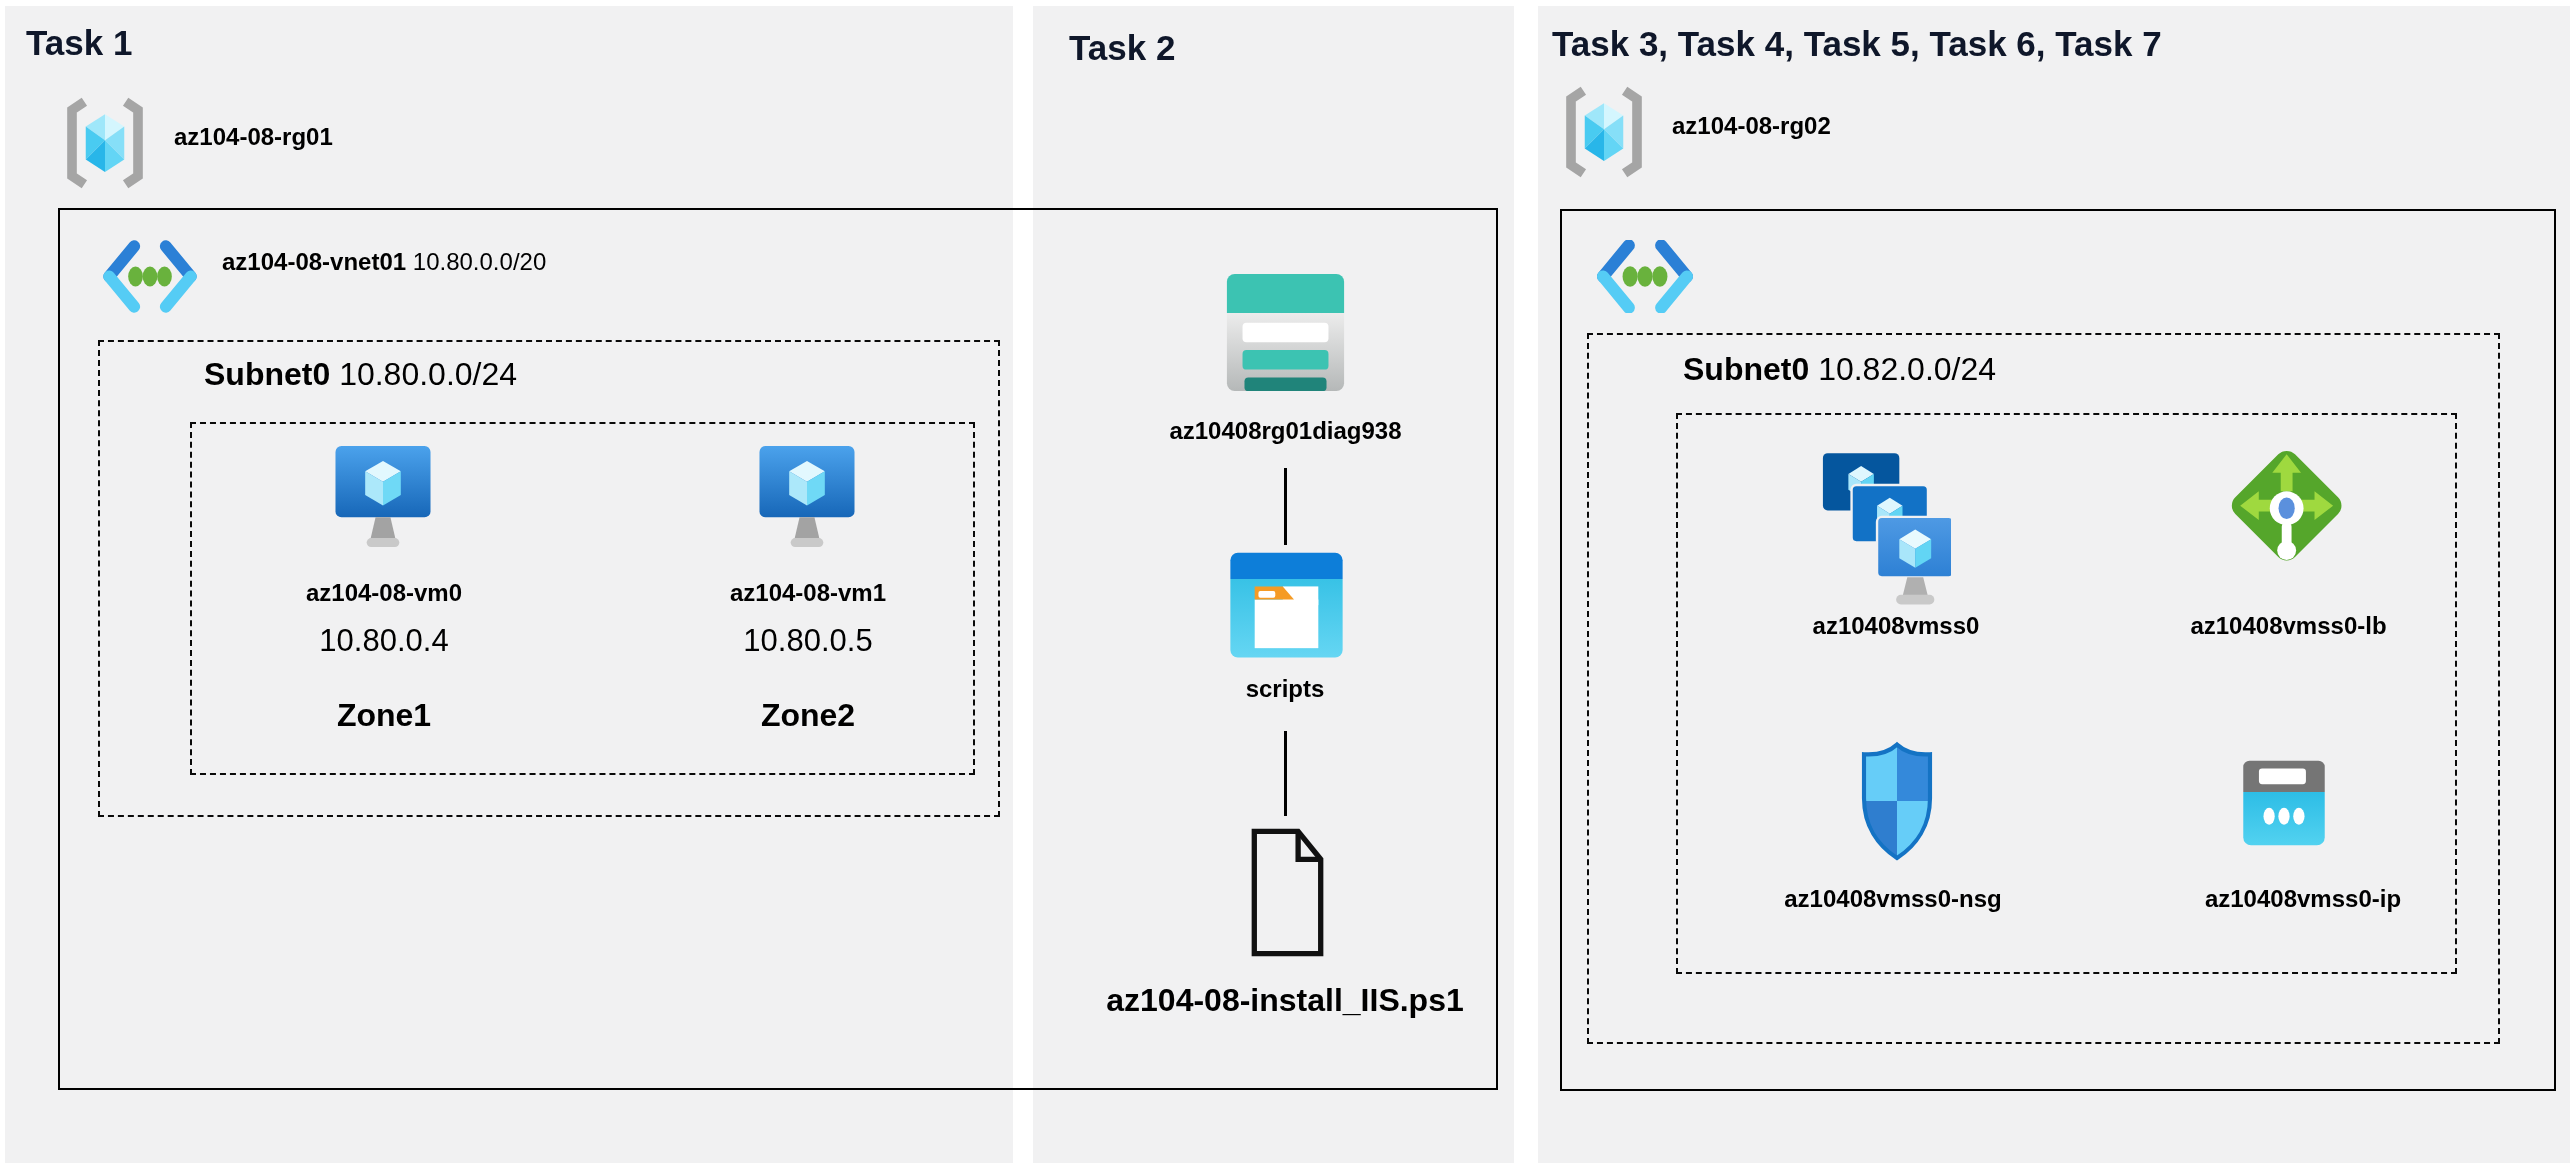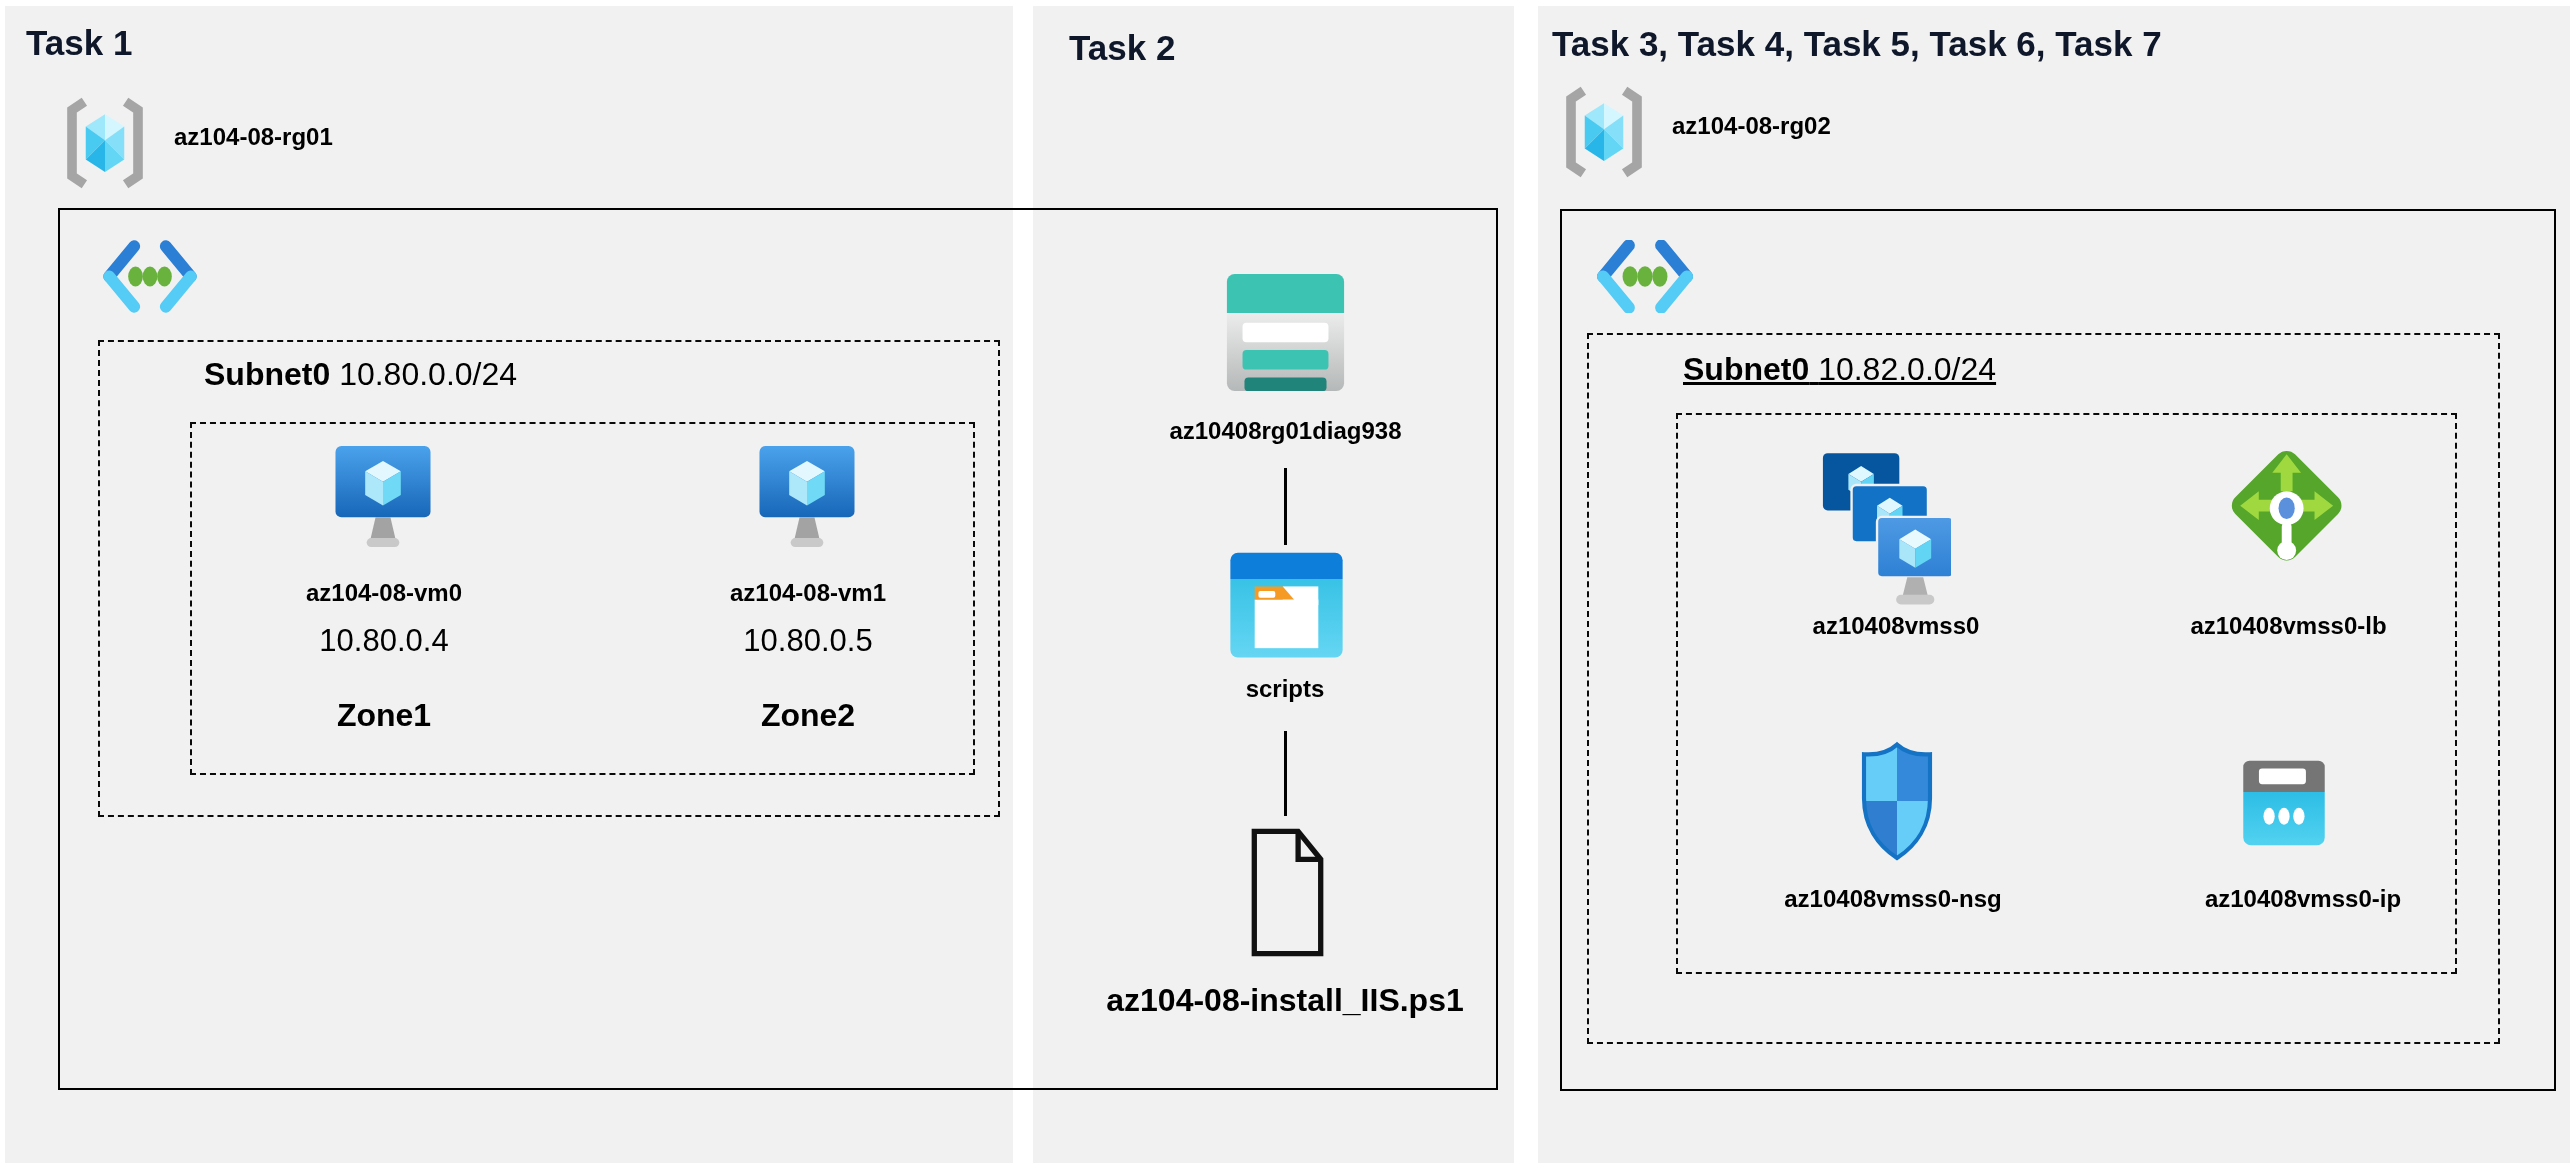--- a/index.html
+++ b/index.html
@@ -50,20 +50,21 @@
     <svg viewBox="0 0 76 54">
       <path d="M26,4 L7,27" stroke="#2b80d6" stroke-width="9" stroke-linecap="round" fill="none"></path>
       <path d="M7,27 L26,50" stroke="#55ccf5" stroke-width="9" stroke-linecap="round" fill="none"></path>
       <path d="M50,4 L69,27" stroke="#2b80d6" stroke-width="9" stroke-linecap="round" fill="none"></path>
       <path d="M69,27 L50,50" stroke="#55ccf5" stroke-width="9" stroke-linecap="round" fill="none"></path>
       <ellipse cx="27" cy="27" rx="5.6" ry="7.6" fill="#69b23d"></ellipse>
       <ellipse cx="38" cy="27" rx="5.6" ry="7.6" fill="#69b23d"></ellipse>
       <ellipse cx="49" cy="27" rx="5.6" ry="7.6" fill="#69b23d"></ellipse>
     </svg>
   </div>
+  <div class="lbl" style="left:222px;top:249px;"><span class="b">az104-08-vnet01</span> <span class="n">10.80.0.0/20</span></div>
 
   <div class="dashed-box" style="left:98px;top:340px;width:902px;height:477px;"></div>
   <div class="lbl" style="left:204px;top:357px;font-size:32px;"><span class="b">Subnet0</span> <span class="n">10.80.0.0/24</span></div>
 
   <div class="dashed-box" style="left:190px;top:422px;width:785px;height:353px;"></div>
 
   <div class="icon" style="left:334px;top:444px;width:98px;height:111px;">
     <svg viewBox="0 0 66 74">
       <defs>
           <linearGradient id="g-vm0" x1="0" y1="0" x2="0" y2="1">
@@ -176,21 +177,21 @@
       <path d="M7,27 L26,50" stroke="#55ccf5" stroke-width="9" stroke-linecap="round" fill="none"></path>
       <path d="M50,4 L69,27" stroke="#2b80d6" stroke-width="9" stroke-linecap="round" fill="none"></path>
       <path d="M69,27 L50,50" stroke="#55ccf5" stroke-width="9" stroke-linecap="round" fill="none"></path>
       <ellipse cx="27" cy="27" rx="5.6" ry="7.6" fill="#69b23d"></ellipse>
       <ellipse cx="38" cy="27" rx="5.6" ry="7.6" fill="#69b23d"></ellipse>
       <ellipse cx="49" cy="27" rx="5.6" ry="7.6" fill="#69b23d"></ellipse>
     </svg>
   </div>
 
   <div class="dashed-box" style="left:1587px;top:333px;width:913px;height:711px;"></div>
-  <div class="lbl" style="left:1683px;top:352px;font-size:32px;text-decoration:underline;"><span class="b">Subnet0</span> <span class="n">10.82.0.0/24</span></div>
+  <div class="lbl" style="left:1683px;top:352px;font-size:32px;"><span class="b">Subnet0</span> <span class="n">10.82.0.0/24</span></div>
 
   <div class="dashed-box" style="left:1676px;top:413px;width:781px;height:561px;"></div>
 
   <div class="icon" style="left:1819px;top:450px;width:132px;height:156px;">
     <svg viewBox="0 0 82 98">
       <defs>
           <linearGradient id="g-vmss" x1="0" y1="0" x2="0" y2="1">
         <stop offset="0" stop-color="#4f9ae4"></stop>
             <stop offset="1" stop-color="#2d80d4"></stop>
           </linearGradient>

